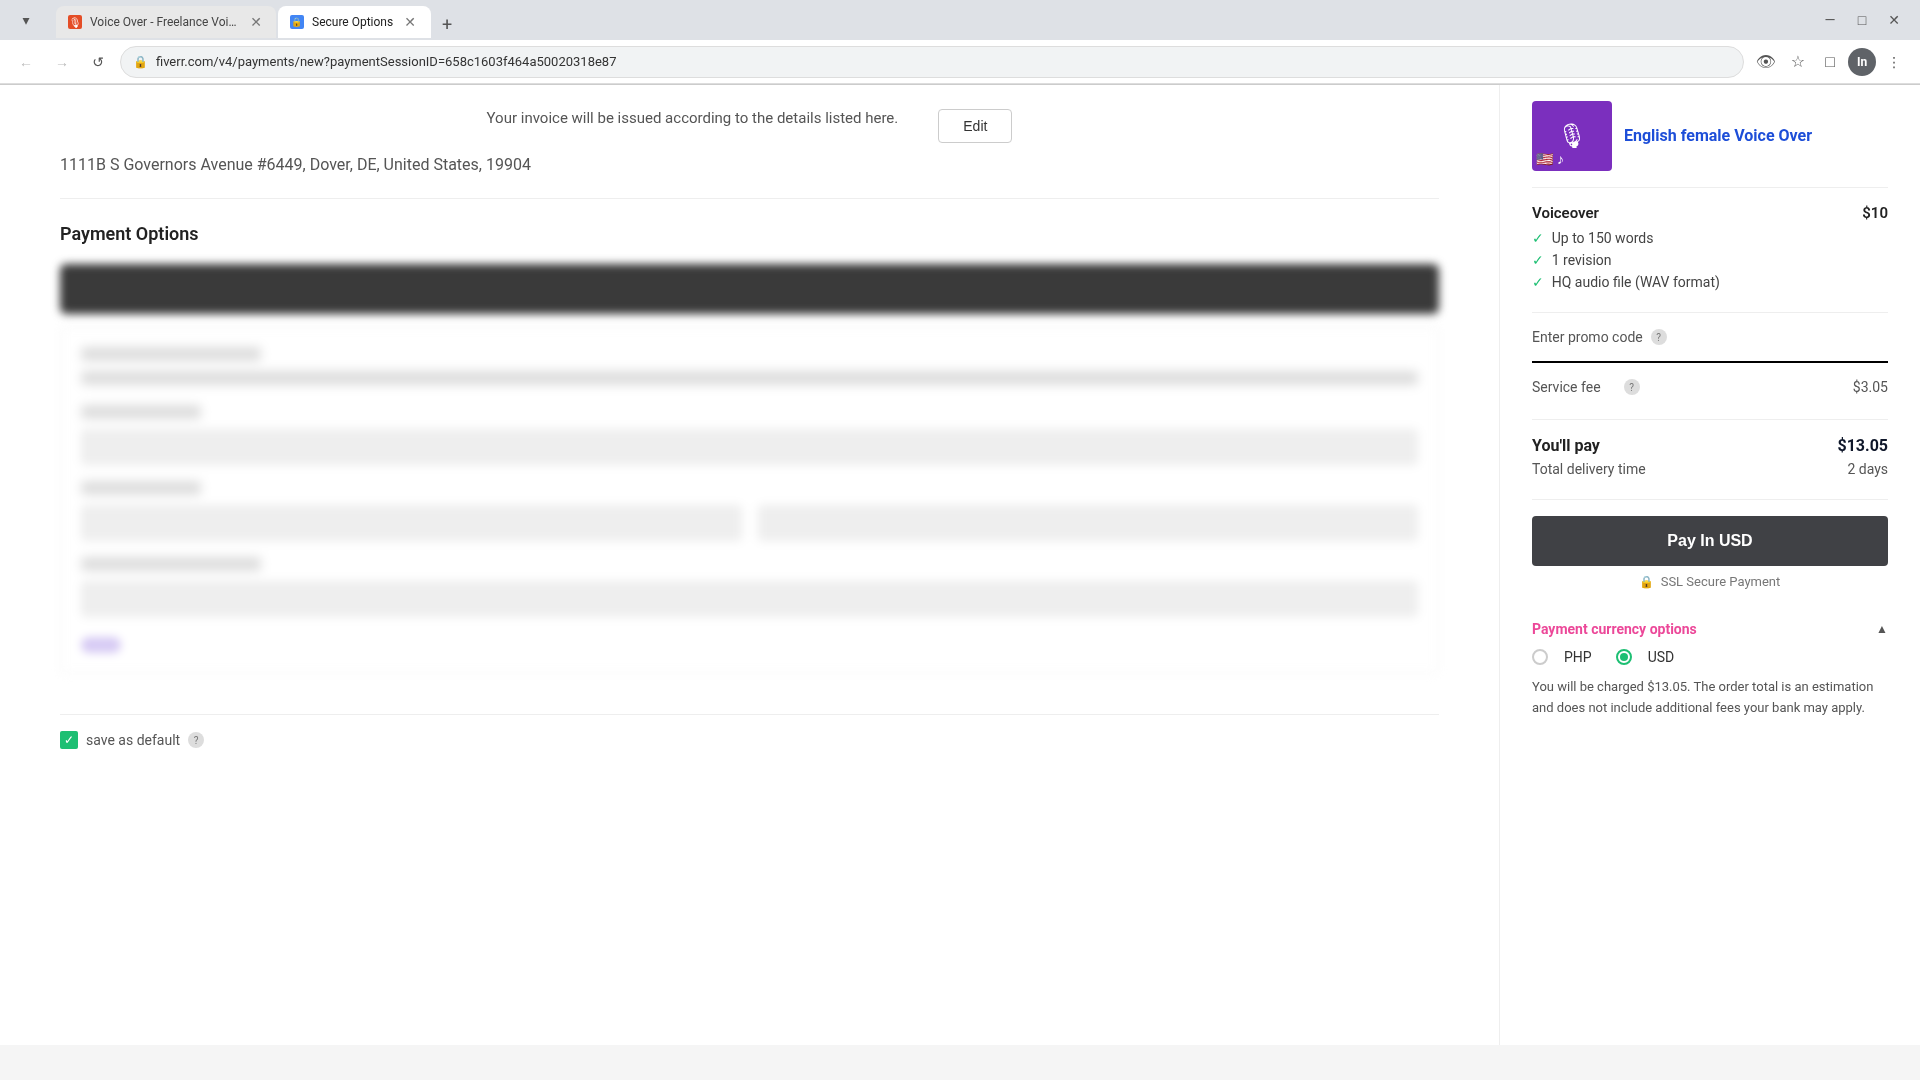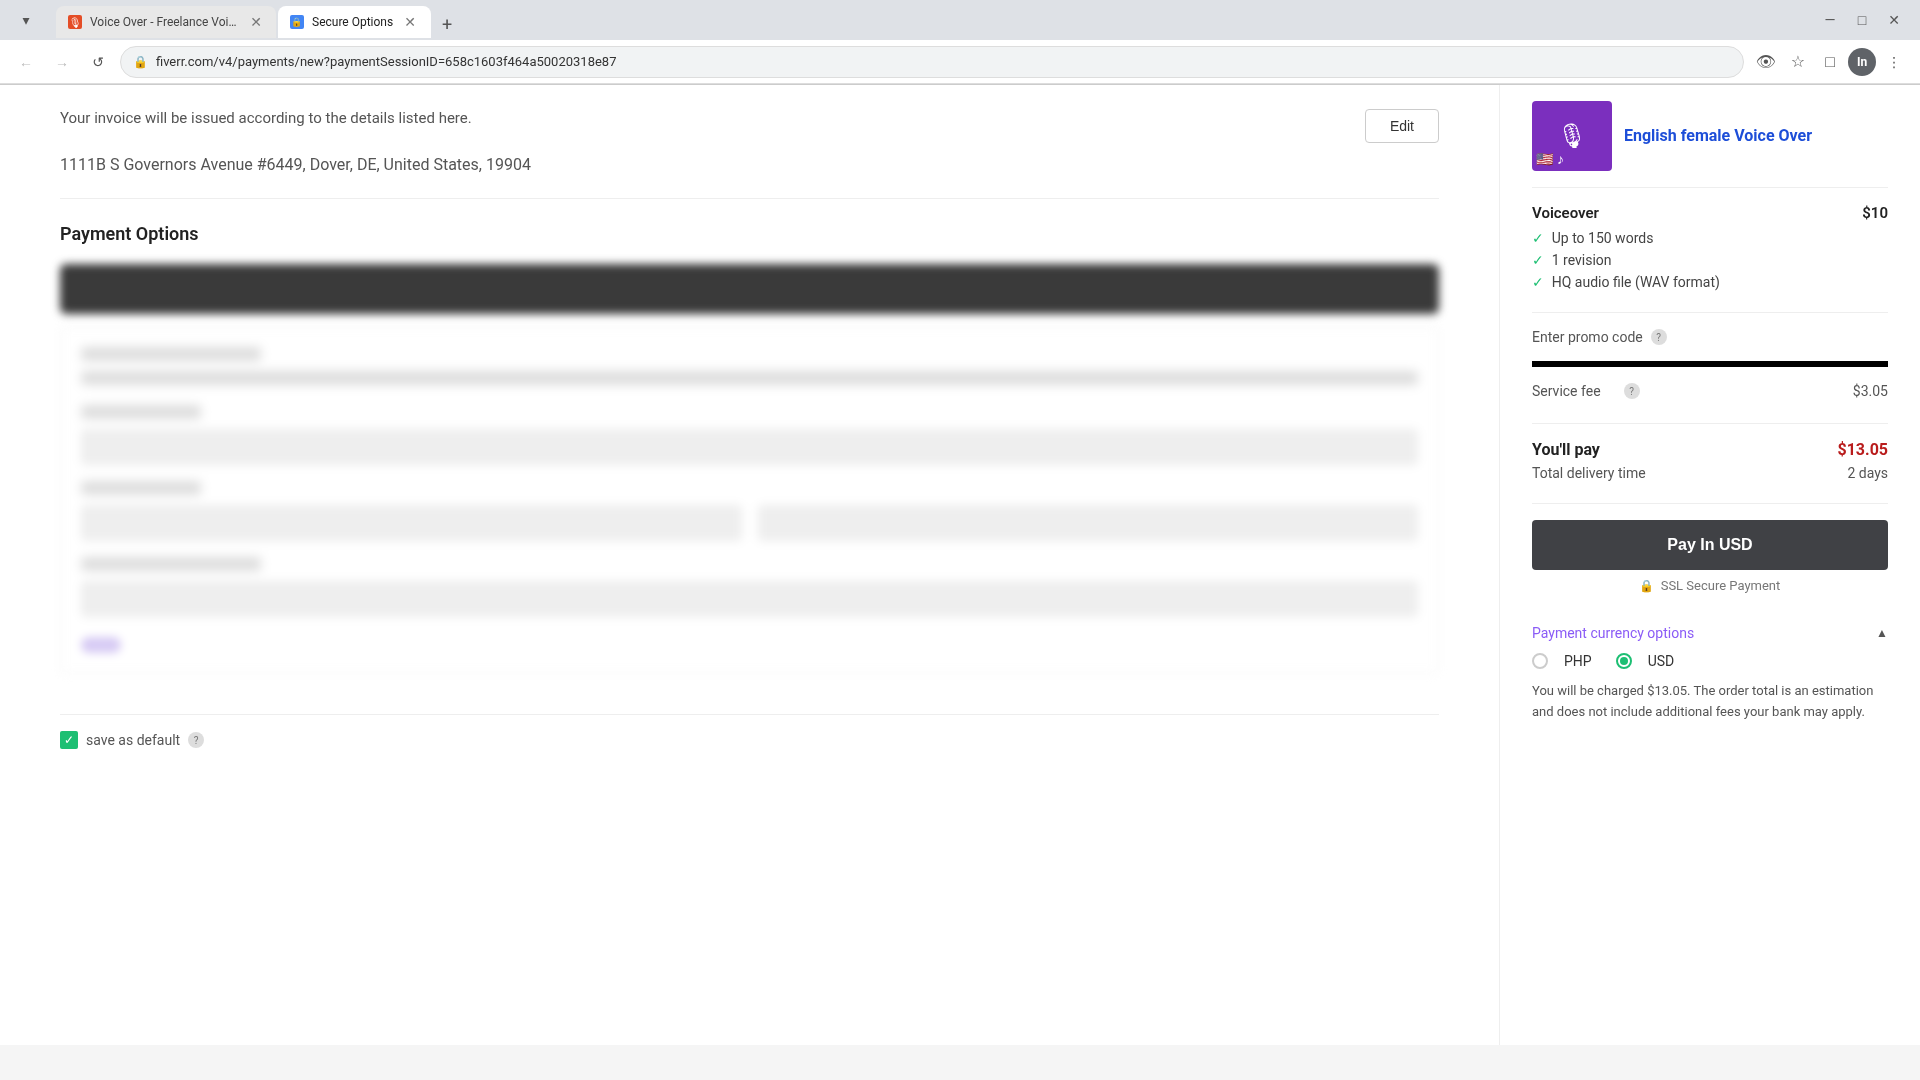--- a/index.html
+++ b/index.html
@@ -142,21 +142,21 @@
     }
 
     
     .invoice-section {
       padding: 24px 0;
       border-bottom: 1px solid #eee;
     }
     .invoice-row {
       display: flex;
       align-items: flex-start;
-      justify-content: space-between;
+      justify-content: center;
       margin-bottom: 12px;
       gap: 40px;
     }
     .invoice-text {
       font-size: 15px;
       color: #555;
       max-width: 600px;
     }
     .edit-btn {
       border: 1px solid #ccc;
@@ -286,21 +286,21 @@
       font-size: 14px;
       color: #444;
     }
     .check-icon {
       color: #1dbf73;
       font-size: 14px;
     }
 
     .promo-section {
       padding: 16px 0;
-      border-bottom: 6px solid #000000;
+      border-bottom: 2px solid #000000;
     }
     .promo-row {
       display: flex;
       align-items: center;
       gap: 8px;
     }
     .promo-label {
       font-size: 14px;
       color: #555;
     }
@@ -358,21 +358,21 @@
       margin-bottom: 6px;
     }
     .total-label {
       font-size: 16px;
       font-weight: 700;
       color: #222;
     }
     .total-amount {
       font-size: 16px;
       font-weight: 700;
-      color: #b91c1c;
+      color: #0f172a;
     }
     .delivery-label {
       font-size: 14px;
       color: #555;
     }
     .delivery-value {
       font-size: 14px;
       color: #555;
     }
 
@@ -406,22 +406,22 @@
     }
     .currency-header {
       display: flex;
       align-items: center;
       justify-content: space-between;
       margin-bottom: 12px;
       cursor: pointer;
     }
     .currency-title {
       font-size: 14px;
-      font-weight: 400;
-      color: #8b5cf6;
+      font-weight: 700;
+      color: #ec4899;
       text-align: right;
     }
     .currency-chevron {
       font-size: 12px;
       color: #555;
     }
     .currency-options {
       display: flex;
       gap: 24px;
       margin-bottom: 12px;

